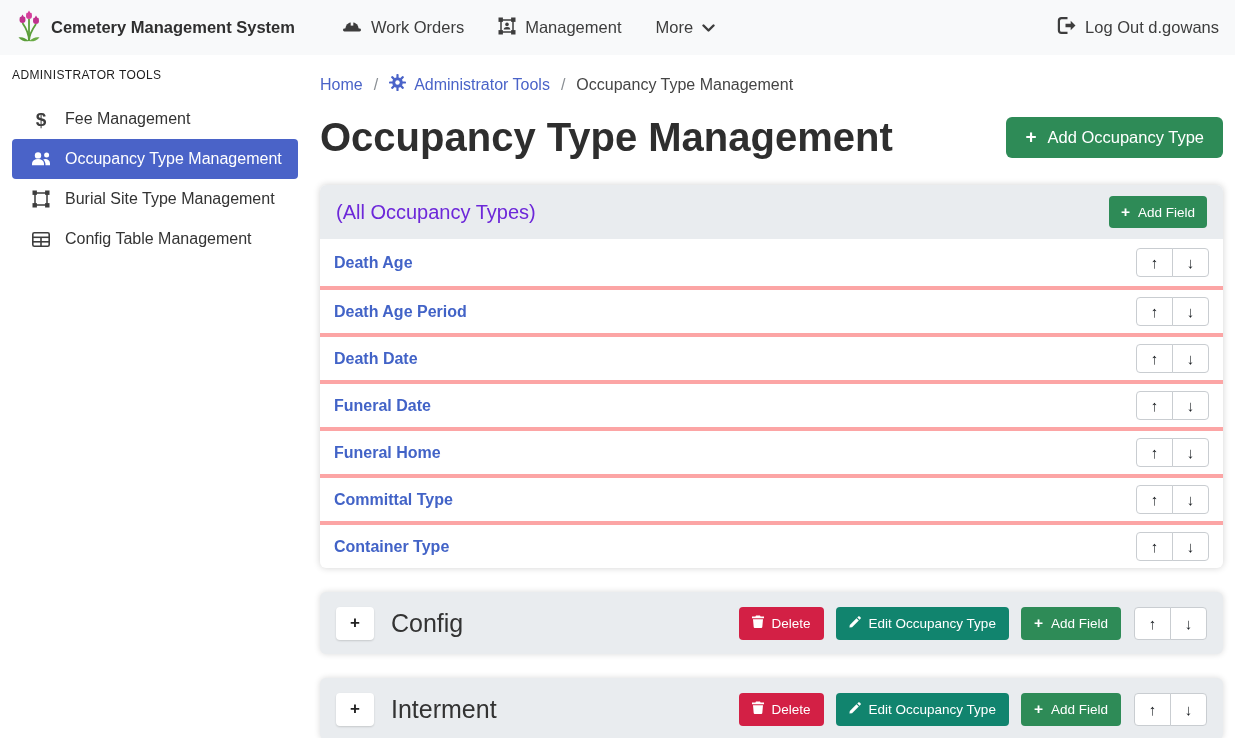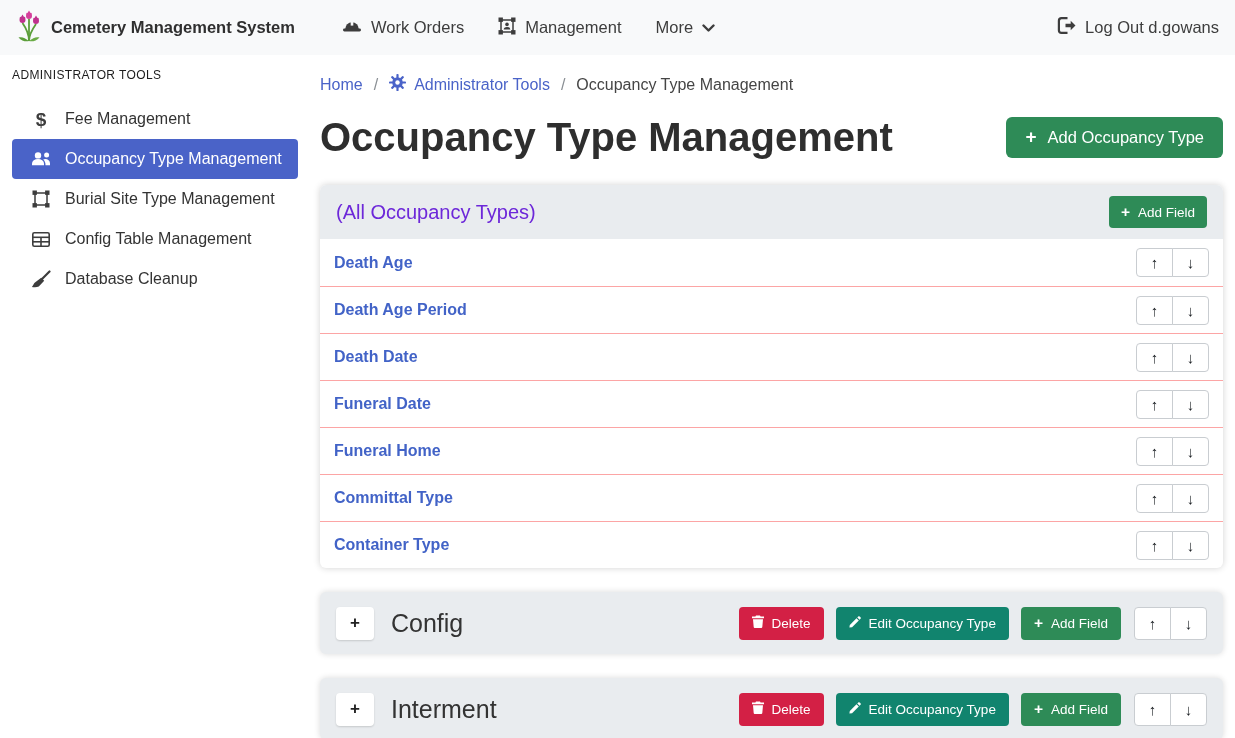--- a/index.html
+++ b/index.html
@@ -43,21 +43,21 @@
   .btn { border:none; cursor:pointer; display:inline-flex; align-items:center; justify-content:center; font-family:inherit; }
   .btn-add-type { background:#2e8b57; color:#fff; font-size:16.5px; border-radius:6px; padding:0 19px; height:41px; gap:11px; }
   .plus-glyph { font-weight:700; font-size:1.15em; line-height:1; }
 
   
   .card { margin-top:25px; border-radius:6px; box-shadow:0 0 7px rgba(0,0,0,.18); background:#fff; overflow:hidden; }
   .card-header { background:#e9ecef; padding:0 16px; height:54px; display:flex; align-items:center; justify-content:space-between; }
   .card-title { font-size:20px; color:#6d28d9; }
   .btn-add-field-sm { background:#2e8b57; color:#fff; font-size:13.5px; border-radius:4px; height:32px; padding:0 12px; gap:8px; }
   .field-row { height:47px; padding:0 14px; display:flex; align-items:center; justify-content:space-between; }
-  .field-row + .field-row { border-top:1px solid #fca5a5; }
+  .field-row + .field-row { border-top:4px solid #fca5a5; }
   .field-link { font-size:16px; font-weight:700; color:#4263c7; text-decoration:none; cursor:pointer; }
   .arrow-group { display:flex; }
   .arrow-btn { width:37px; height:29px; background:#fff; border:1px solid #c9cdd1; color:#212529; font-size:15px; display:flex; align-items:center; justify-content:center; cursor:pointer; }
   .arrow-btn.up { border-radius:4px 0 0 4px; }
   .arrow-btn.down { border-radius:0 4px 4px 0; margin-left:-1px; }
 
   
   .section-bar { margin-top:24px; background:#e9ecef; border-radius:6px; box-shadow:0 0 6px rgba(0,0,0,.15); height:62px; display:flex; align-items:center; padding:0 16px; }
   .expand-btn { width:38px; height:33px; background:#fff; border:none; border-radius:4px; box-shadow:0 1px 2px rgba(0,0,0,.15); font-size:17px; color:#222; font-weight:600; }
   .section-title { margin-left:17px; font-size:25px; font-weight:500; color:#333; }
@@ -181,29 +181,20 @@
             <svg width="18" height="15" viewBox="0 0 18 15">
               <rect x="0.8" y="0.8" width="16.4" height="13.4" rx="1.5" fill="none" stroke="currentColor" stroke-width="1.6"></rect>
               <line x1="0.8" y1="5.3" x2="17.2" y2="5.3" stroke="currentColor" stroke-width="1.6"></line>
               <line x1="0.8" y1="9.8" x2="17.2" y2="9.8" stroke="currentColor" stroke-width="1.6"></line>
               <line x1="9" y1="5.3" x2="9" y2="14.2" stroke="currentColor" stroke-width="1.6"></line>
             </svg>
           </span>
           <span>Config Table Management</span>
         </div>
 
-        <div class="side-item">
-          <span class="side-icon">
-            <svg width="20" height="18" viewBox="0 0 20 18">
-              <path d="M18.5 1.5 L11 9" stroke="currentColor" stroke-width="2.2" stroke-linecap="round"></path>
-              <path d="M10.2 7.8 L13.2 10.8 L7.8 16.4 C5.6 17.5 2.6 17.1 0.9 16.9 C2.2 15.4 2.6 13.2 4.6 11.9 Z" fill="currentColor"></path>
-            </svg>
-          </span>
-          <span>Database Cleanup</span>
-        </div>
 
       </div>
     </div>
 
     <div class="main">
 
       <div class="breadcrumb">
         <a class="crumb-link">Home</a>
         <span class="crumb-sep">/</span>
         <a class="crumb-link">

